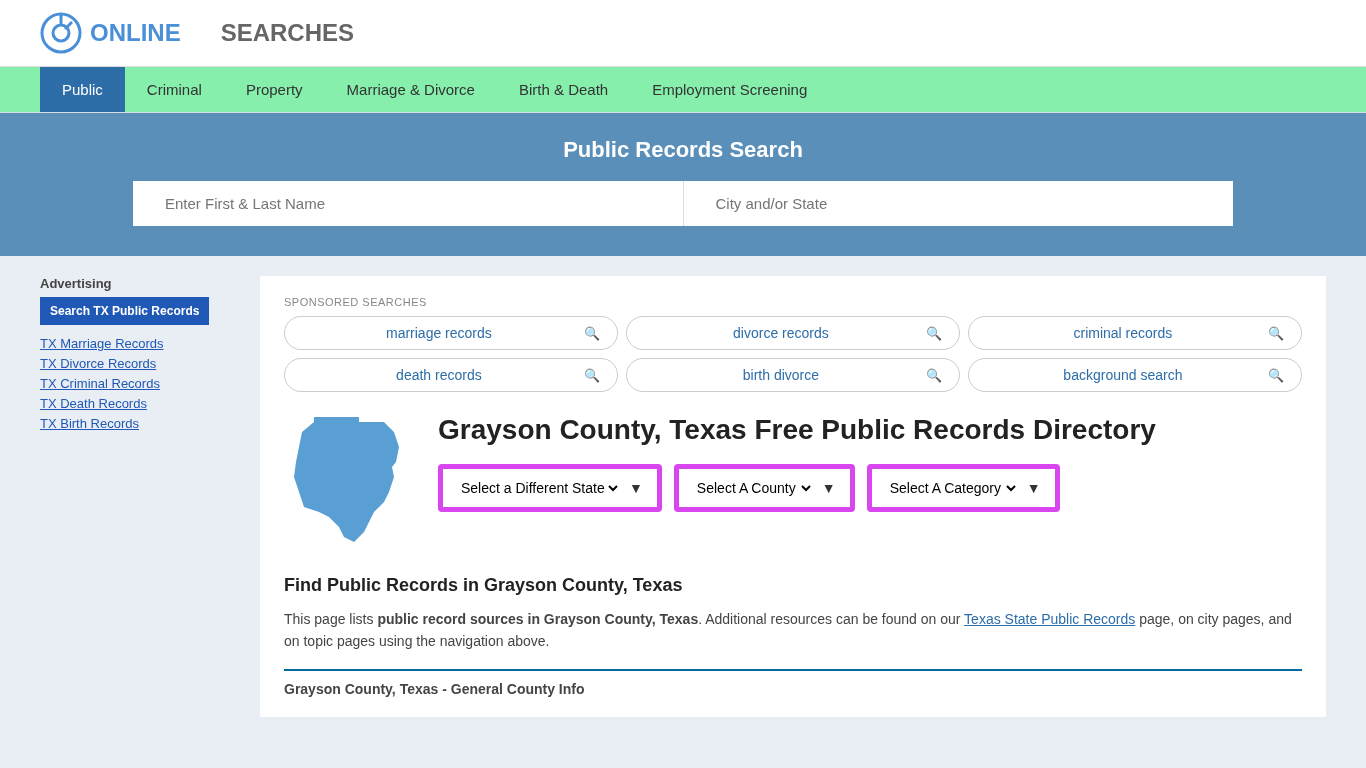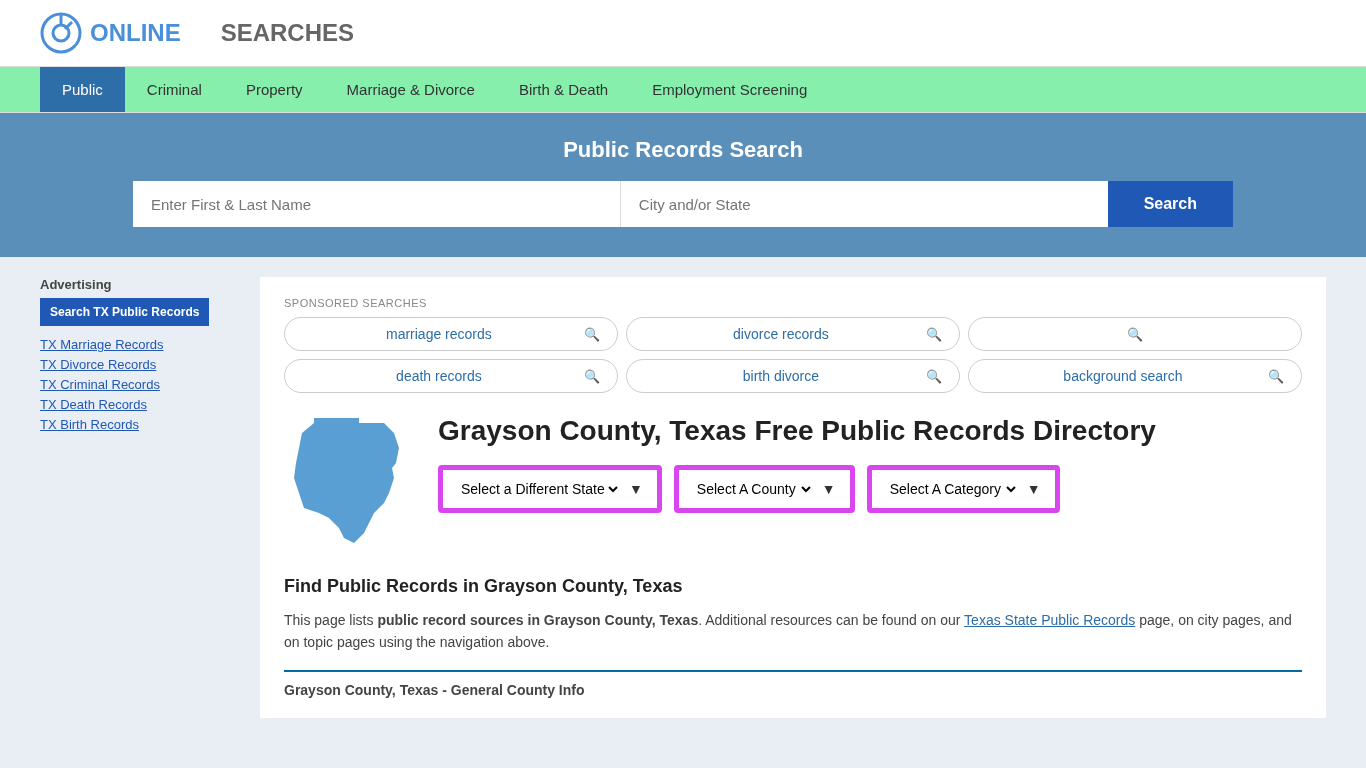--- a/index.html
+++ b/index.html
@@ -12,21 +12,21 @@
     
     .nav { background: #86efac; border-bottom: 1px solid #ddd; }
     .nav ul { display: flex; list-style: none; padding: 0 40px; }
     .nav ul li a { display: block; padding: 14px 22px; text-decoration: none; color: #333; font-size: 15px; font-weight: 500; }
     .nav ul li.active a { background: #2d6da8; color: #fff; }
 
     
     .search-section { background: #5a8fba; padding: 24px 40px 30px; }
     .search-title { text-align: center; color: #fff; font-size: 22px; font-weight: bold; margin-bottom: 18px; }
     .search-bar { display: flex; gap: 0; max-width: 1100px; margin: 0 auto; }
-    .search-bar input { flex: 1; padding: 14px 18px; border: none; font-size: 15px; outline: none; }
+    .search-bar input { flex: 1; padding: 14px 32px; border: none; font-size: 15px; outline: none; }
     .search-bar input:first-child { border-right: 1px solid #ddd; }
     .search-btn { background: #2058b5; color: #fff; border: none; padding: 14px 36px; font-size: 16px; font-weight: bold; cursor: pointer; white-space: nowrap; }
 
     
     .main { display: flex; padding: 20px 40px; gap: 20px; background: #e8eef3; }
     .sidebar { width: 200px; flex-shrink: 0; }
     .content { flex: 1; background: #fff; padding: 20px 24px; }
 
     
     .sponsored-label { font-size: 11px; color: #888; letter-spacing: 0.5px; margin-bottom: 8px; font-weight: normal; }
@@ -102,21 +102,20 @@
         <a href="#">Employment Screening</a>
       </li>
   </ul>
 </nav>
 
 <div class="search-section">
   <div class="search-title">Public Records Search</div>
   <div class="search-bar">
     <input type="text" placeholder="Enter First &amp; Last Name" style="">
     <input type="text" placeholder="City and/or State" style="">
-    <button class="search-btn">Search</button>
   </div>
 </div>
 
 <div class="main">
 
   <div class="sidebar">
     <div class="ad-label">Advertising</div>
     <a class="ad-btn" href="#">Search TX Public Records</a>
     <ul class="sidebar-links">
       <li><a href="#">TX Marriage Records</a></li>
@@ -133,20 +132,21 @@
     <div class="sponsored-grid">
       <div class="sponsored-tag">
         <a href="#">marriage records</a>
         <span class="search-icon-small">🔍</span>
       </div>
       <div class="sponsored-tag">
         <a href="#">divorce records</a>
         <span class="search-icon-small">🔍</span>
       </div>
       <div class="sponsored-tag">
+        <a href="#">criminal records</a>
         <span class="search-icon-small">🔍</span>
       </div>
       <div class="sponsored-tag">
         <a href="#">death records</a>
         <span class="search-icon-small">🔍</span>
       </div>
       <div class="sponsored-tag">
         <a href="#">birth divorce</a>
         <span class="search-icon-small">🔍</span>
       </div>

